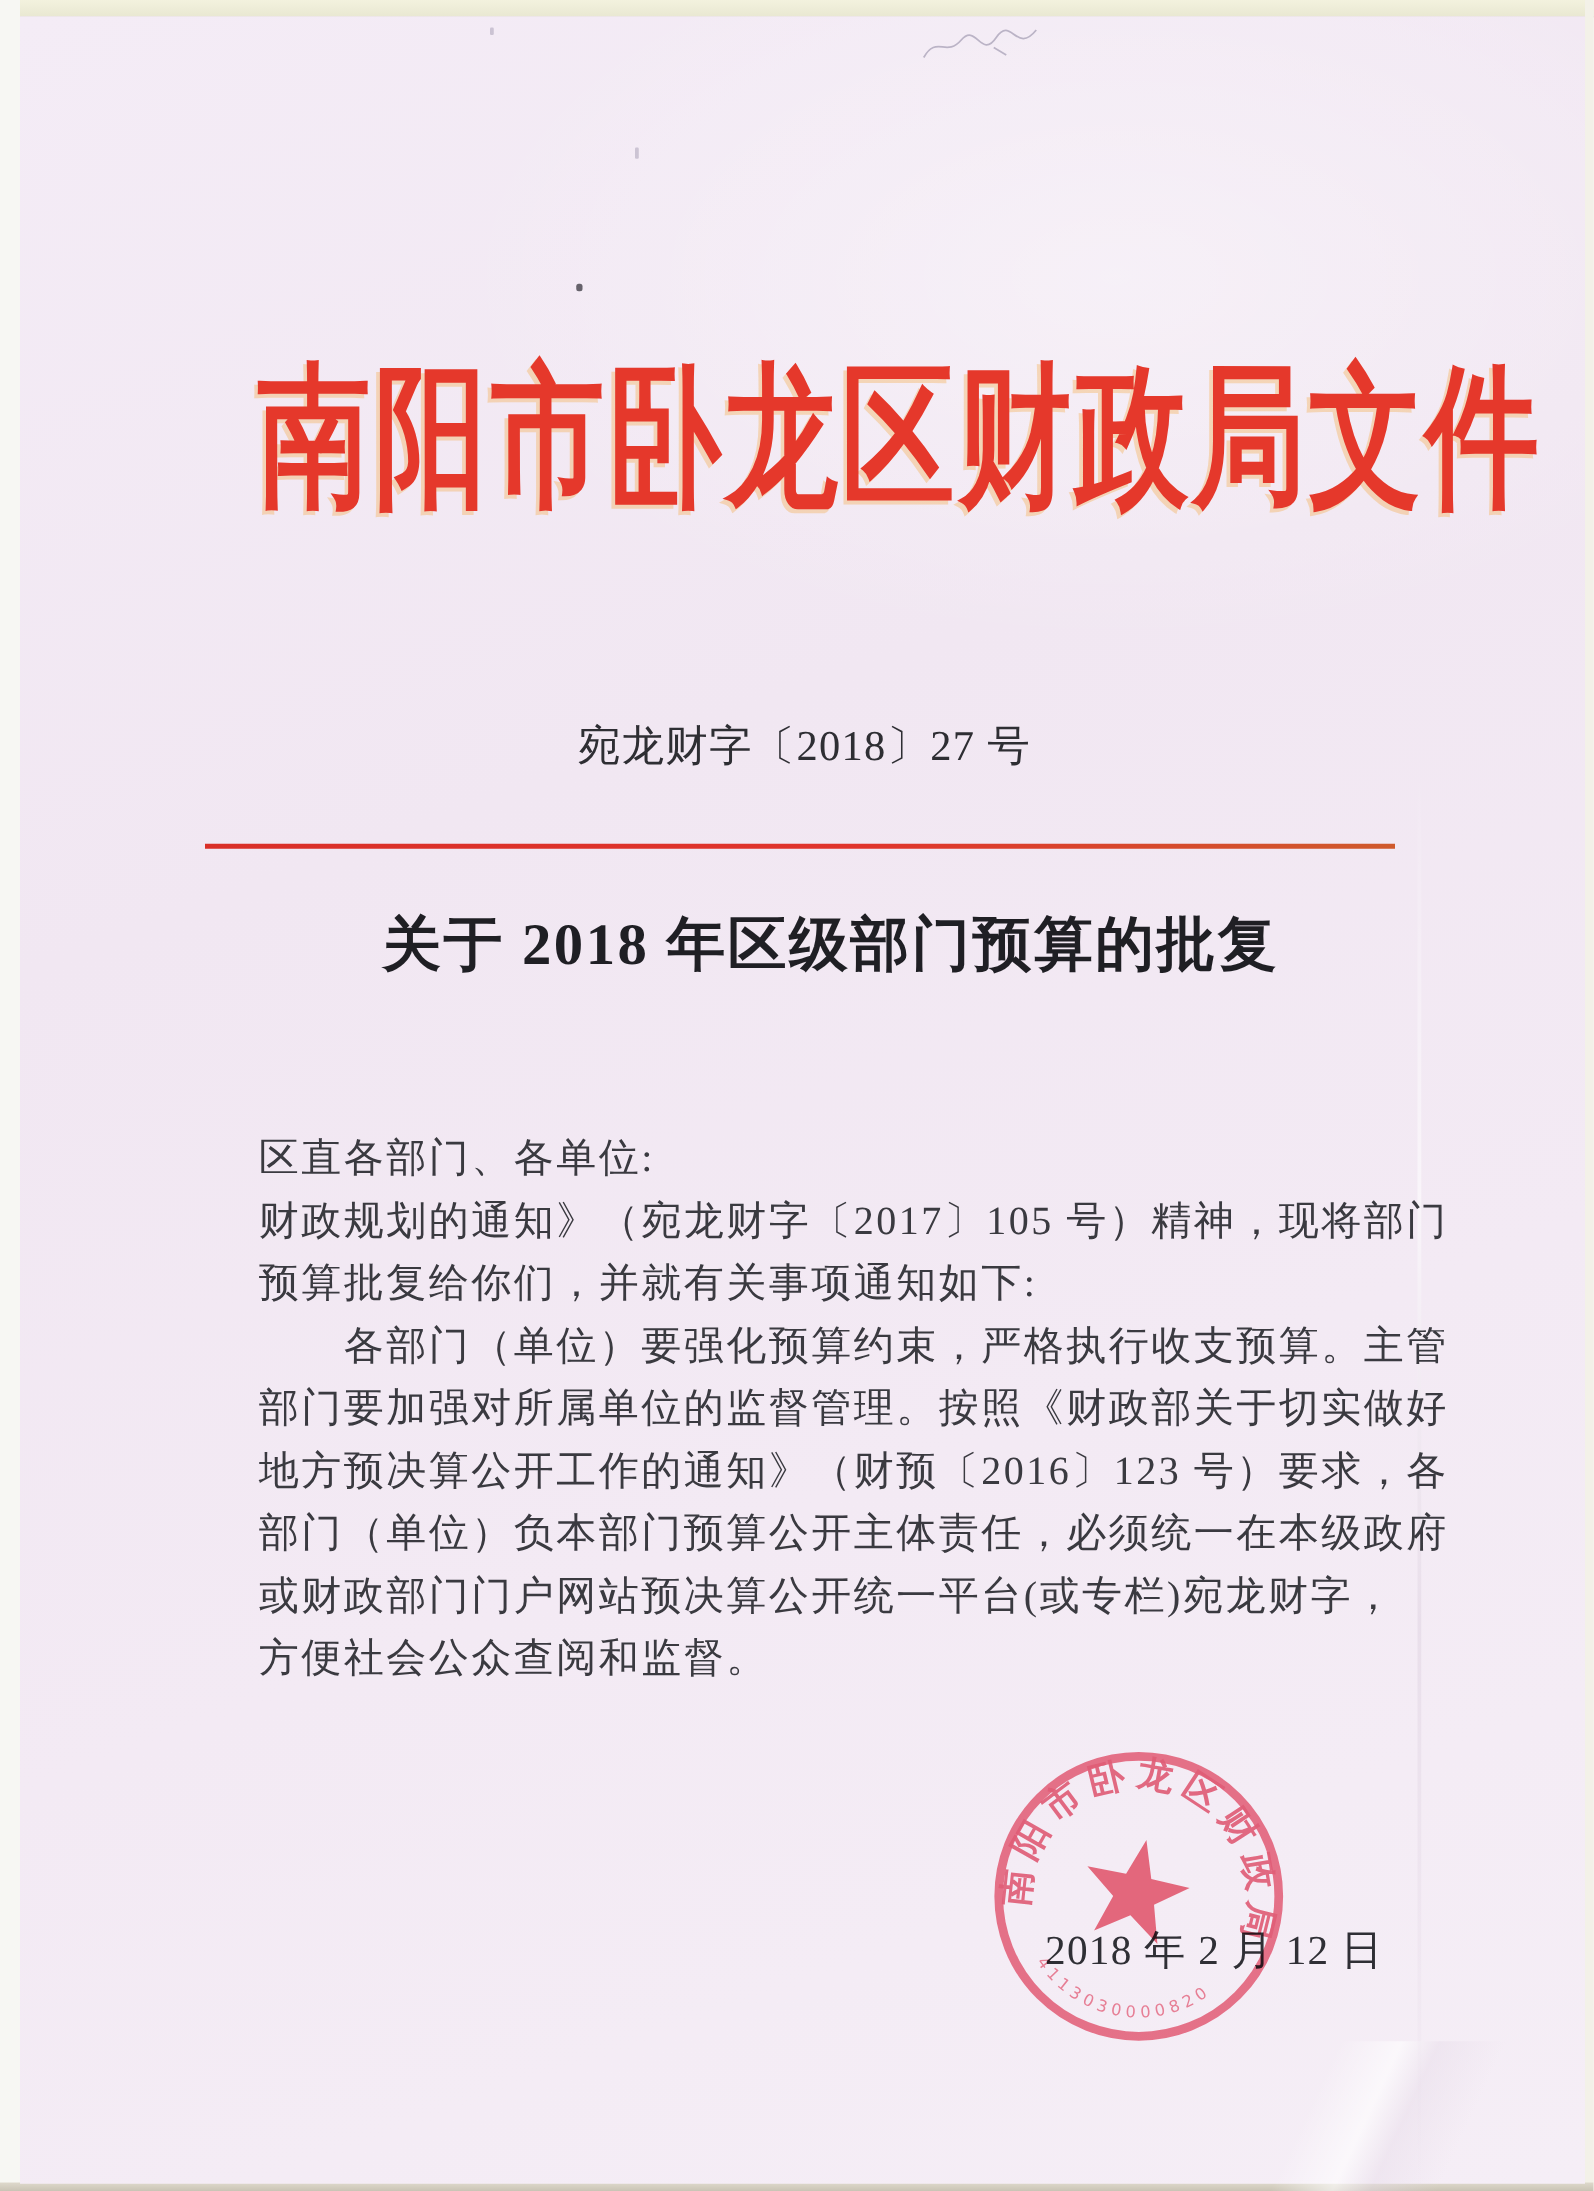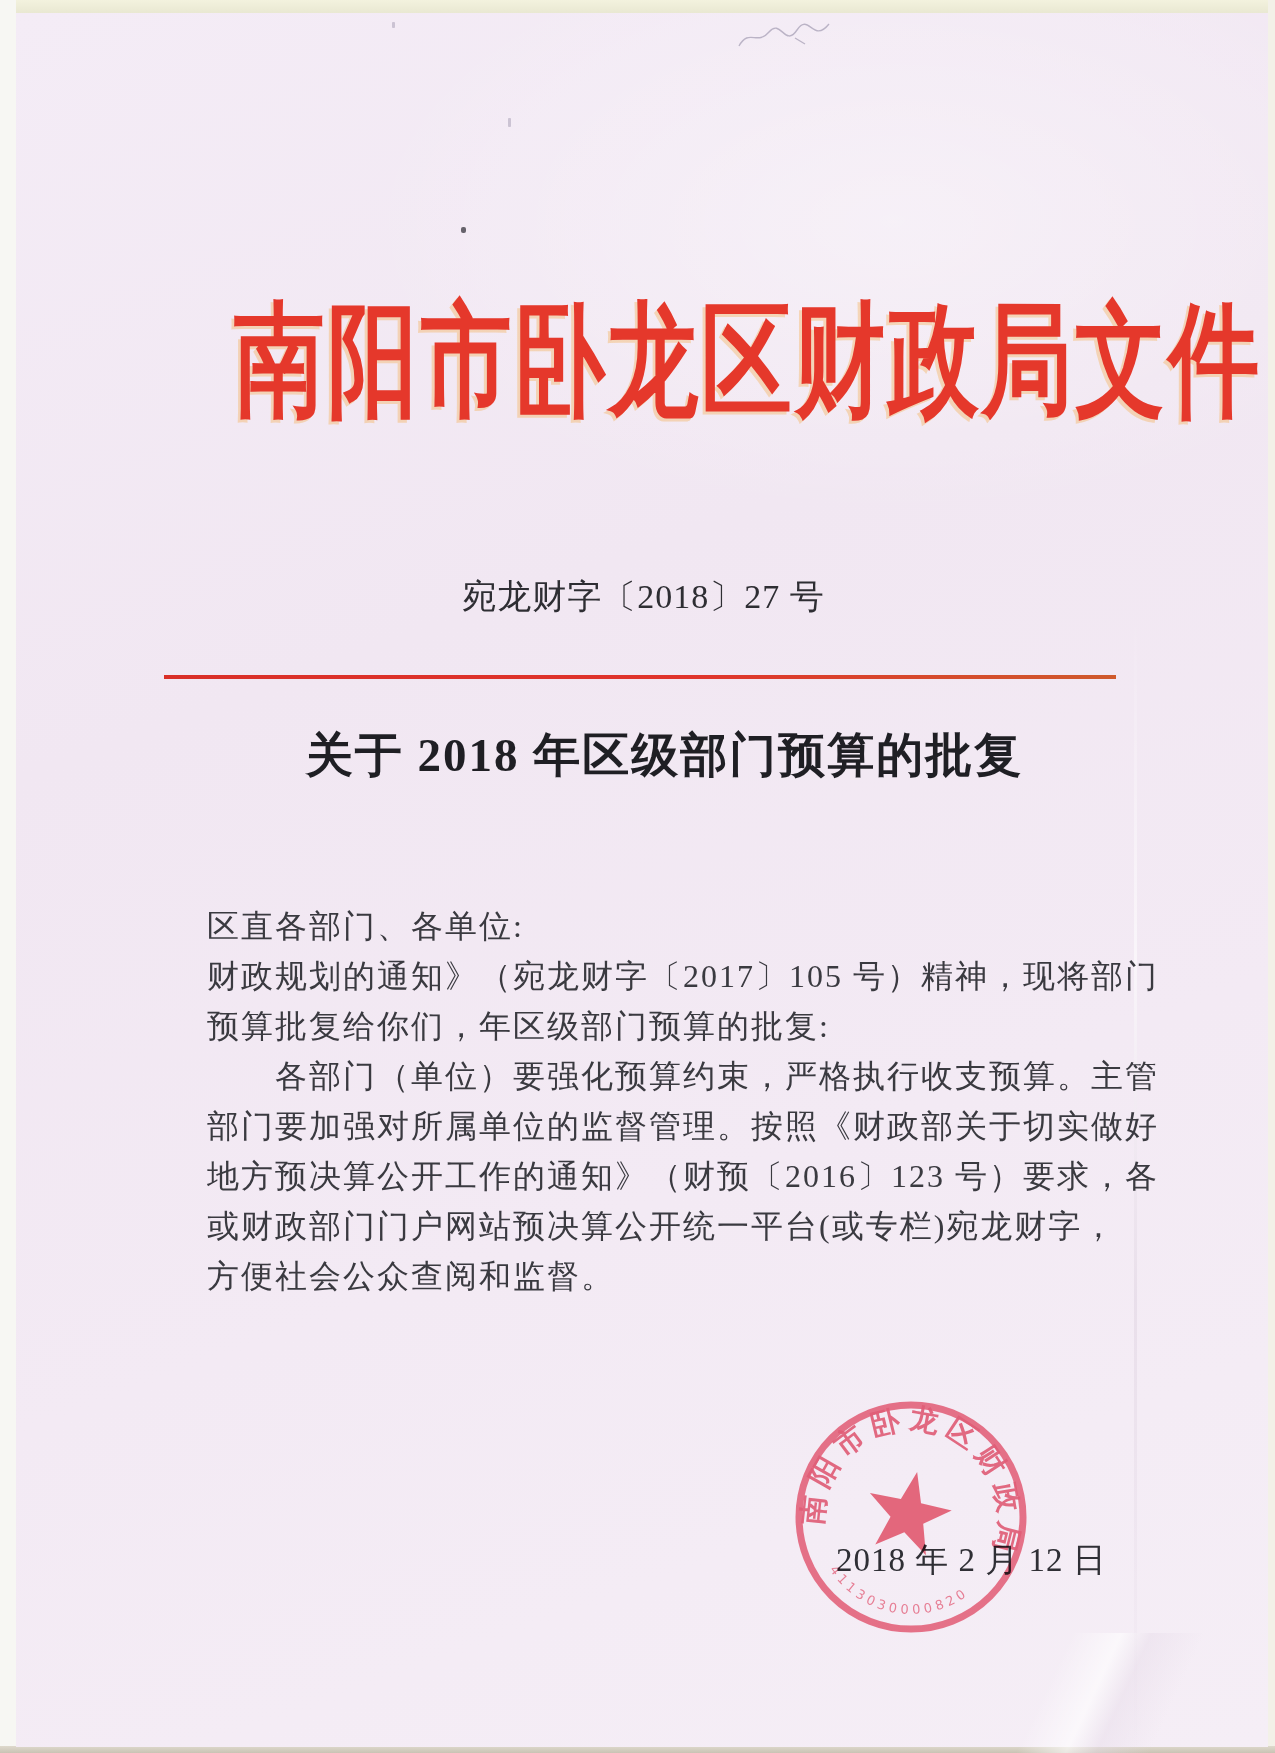--- a/index.html
+++ b/index.html
@@ -44,22 +44,22 @@
     position: absolute; left: 1118px; top: 600px; width: 3px; height: 1140px;
     background: linear-gradient(rgba(255,255,255,0), rgba(255,255,255,0.55) 30%, rgba(222,210,224,0.5) 60%, rgba(255,255,255,0));
   }
   .crease {
     position: absolute; right: 10px; top: 1620px; width: 320px; height: 133px;
     background: linear-gradient(115deg, rgba(255,255,255,0) 35%, rgba(255,255,255,0.6) 48%, rgba(231,220,233,0.45) 56%, rgba(255,255,255,0) 70%);
   }
 
   
   .agency-header {
-    position: absolute; left: 0; top: 300px; width: 1085px;
-    text-align: center; line-height: 1; white-space: nowrap; margin-left: 28px;
+    position: absolute; left: 0; top: 289px; width: 1085px;
+    text-align: center; line-height: 1; white-space: nowrap;
   }
   .agency-header .inner {
     display: inline-block;
     font-size: 124px; font-weight: bold; letter-spacing: 4px;
     color: #e5382b;
     transform: translateX(16px) scaleX(0.73);
     transform-origin: center top;
     text-shadow: -4px 3px 0 rgba(246,160,40,0.30);
   }
 
@@ -146,24 +146,25 @@
 
   <div class="doc-number">宛龙财字〔2018〕27 号</div>
 
   <div class="red-rule"></div>
 
   <div class="doc-title">关于 2018 年区级部门预算的批复</div>
 
   <div class="document-body">
     <div class="body-line">区直各部门、各单位:</div>
     <div class="body-line">财政规划的通知》（宛龙财字〔2017〕105 号）精神，现将部门</div>
-    <div class="body-line">预算批复给你们，年区级部门预算的批复:</div>
+    <div class="body-line">预算批复给你们，并就有关事项通知如下:</div>
     <div class="body-line indent-p">各部门（单位）要强化预算约束，严格执行收支预算。主管</div>
     <div class="body-line">部门要加强对所属单位的监督管理。按照《财政部关于切实做好</div>
     <div class="body-line">地方预决算公开工作的通知》（财预〔2016〕123 号）要求，各</div>
+    <div class="body-line">部门（单位）负本部门预算公开主体责任，必须统一在本级政府</div>
     <div class="body-line">或财政部门门户网站预决算公开统一平台(或专栏)宛龙财字，</div>
     <div class="body-line">方便社会公众查阅和监督。</div>
   </div>
 
   <div class="issue-date">2018 年 2 月 12 日</div>
 
   <svg class="seal-svg" viewBox="0 0 280 280">
     <circle cx="140" cy="140" r="112" fill="none" stroke="#ed5d75" stroke-width="7" opacity="0.92"></circle>
     <polygon transform="rotate(12 137 138)" fill="#ea4e64" opacity="0.9" points="137,94 147.3,123.8 178.8,124.4 153.7,143.4 162.9,173.6 137,155.6 111.1,173.6 120.3,143.4 95.2,124.4 126.7,123.8"></polygon>
     <g transform="rotate(10 140 140)">

